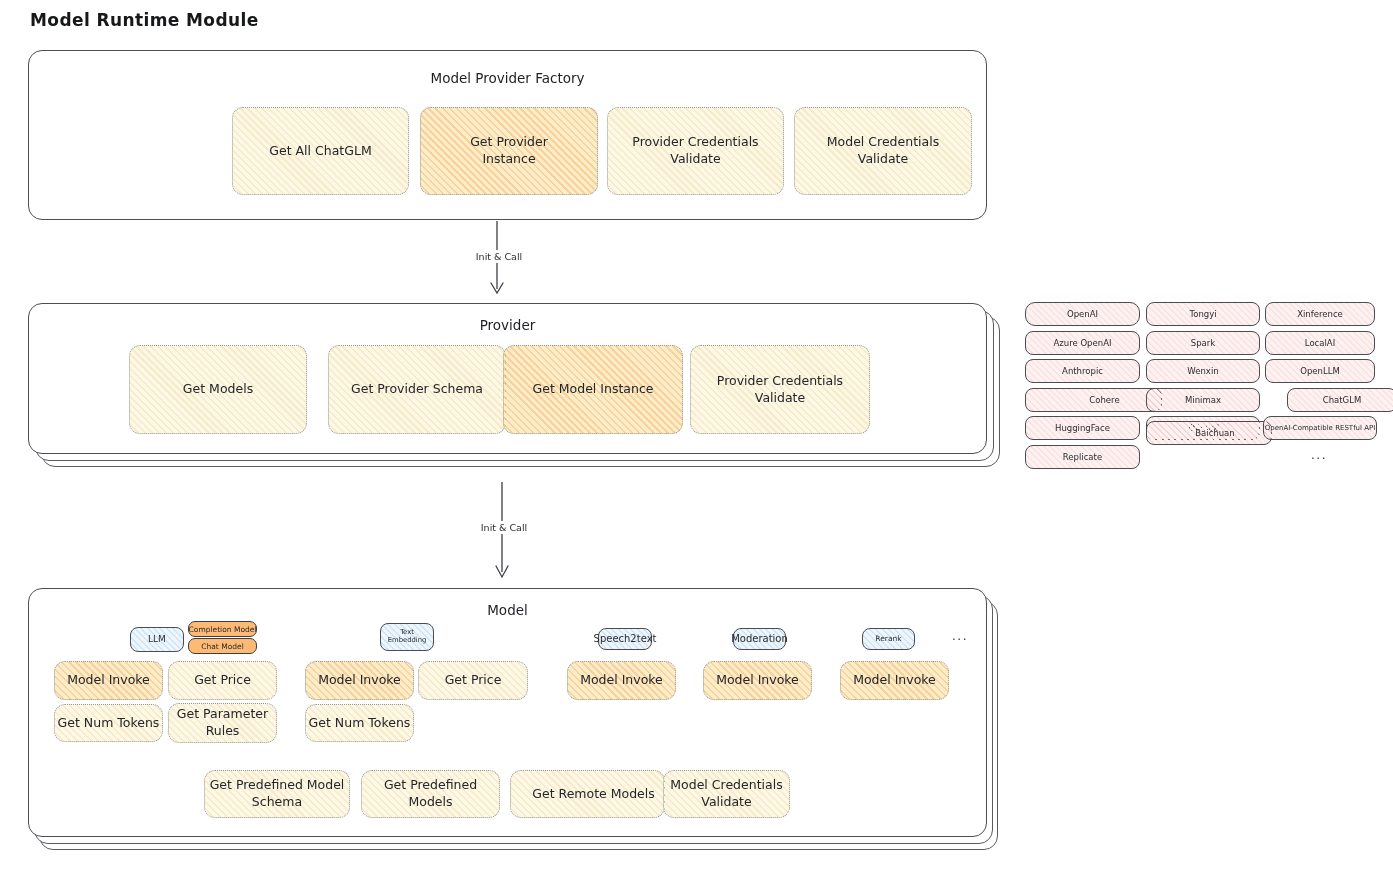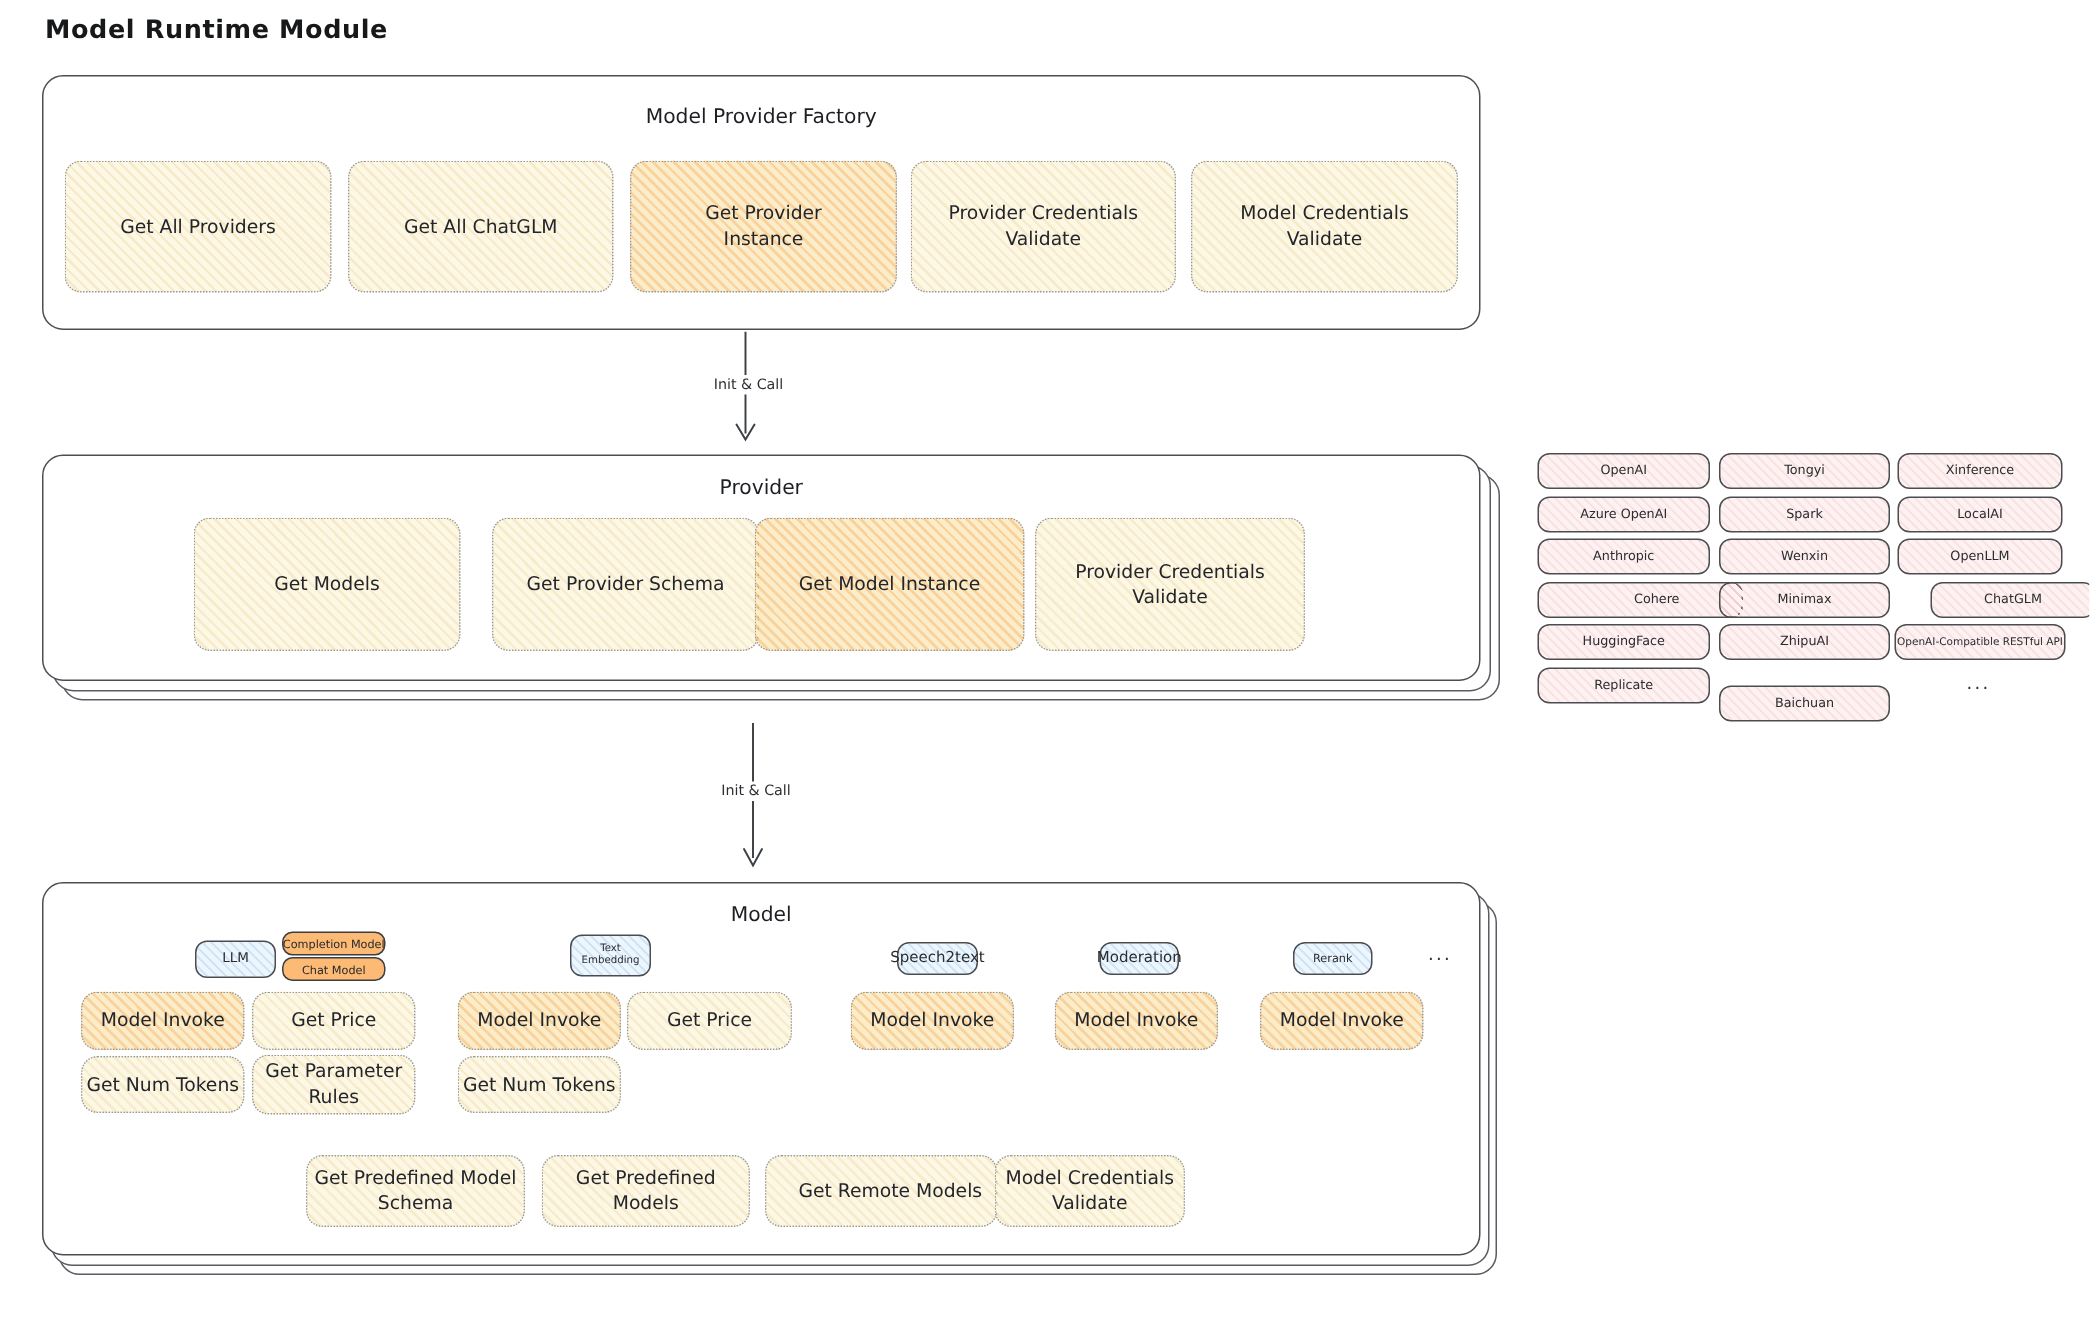--- a/index.html
+++ b/index.html
@@ -31,21 +31,20 @@
 </head>
 <body>
 
 <div class="canvas">
 
   <div class="abs page-title" style="left:30px;top:10px;">Model Runtime Module</div>
 
   <div class="frame" style="left:28px;top:50px;width:957px;height:168px;">
     <div class="frame-title" style="top:19px;">Model Provider Factory</div>
   </div>
-  <div class="btn" style="left:43px;top:107px;width:176px;height:86px;">Get All Providers</div>
   <div class="btn" style="left:232px;top:107px;width:175px;height:86px;">Get All ChatGLM</div>
   <div class="btn hl" style="left:420px;top:107px;width:176px;height:86px;">Get Provider
 Instance</div>
   <div class="btn" style="left:607px;top:107px;width:175px;height:86px;">Provider Credentials
 Validate</div>
   <div class="btn" style="left:794px;top:107px;width:176px;height:86px;">Model Credentials
 Validate</div>
 
   <svg class="abs" style="left:489px;top:221px;" width="16" height="76">
     <line x1="8" y1="0" x2="8" y2="68" stroke="#3c3f44" stroke-width="1.3"></line>
@@ -57,33 +56,33 @@
   <div class="stackline" style="left:35px;top:310px;width:957px;height:149px;"></div>
   <div class="frame" style="left:28px;top:303px;width:957px;height:149px;">
     <div class="frame-title" style="top:13px;">Provider</div>
   </div>
   <div class="btn" style="left:129px;top:345px;width:176px;height:87px;">Get Models</div>
   <div class="btn" style="left:328px;top:345px;width:176px;height:87px;">Get Provider Schema</div>
   <div class="btn hl" style="left:503px;top:345px;width:178px;height:87px;">Get Model Instance</div>
   <div class="btn" style="left:690px;top:345px;width:178px;height:87px;">Provider Credentials
 Validate</div>
 
-  <div class="pill" style="left:1025px;top:302px;width:113px;height:22px;">OpenAI</div>
+  <div class="pill" style="left:1025px;top:302px;width:113px;height:22px;border-radius:10px;">OpenAI</div>
   <div class="pill" style="left:1025px;top:331px;width:113px;height:22px;">Azure OpenAI</div>
   <div class="pill" style="left:1025px;top:359px;width:113px;height:22px;">Anthropic</div>
   <div class="pill" style="left:1025px;top:388px;width:113px;height:22px;padding-left:22px;">Cohere</div>
   <div class="pill" style="left:1025px;top:416px;width:113px;height:22px;">HuggingFace</div>
   <div class="pill" style="left:1025px;top:445px;width:113px;height:22px;">Replicate</div>
 
   <div class="pill" style="left:1146px;top:302px;width:112px;height:22px;">Tongyi</div>
   <div class="pill" style="left:1146px;top:331px;width:112px;height:22px;">Spark</div>
   <div class="pill" style="left:1146px;top:359px;width:112px;height:22px;">Wenxin</div>
   <div class="pill" style="left:1146px;top:388px;width:112px;height:22px;">Minimax</div>
   <div class="pill" style="left:1146px;top:416px;width:112px;height:22px;">ZhipuAI</div>
-  <div class="pill" style="left:1146px;top:457px;width:112px;height:22px;">Baichuan</div>
+  <div class="pill" style="left:1146px;top:421px;width:112px;height:22px;padding-left:12px;">Baichuan</div>
 
   <div class="pill" style="left:1265px;top:302px;width:108px;height:22px;">Xinference</div>
   <div class="pill" style="left:1265px;top:331px;width:108px;height:22px;">LocalAI</div>
   <div class="pill" style="left:1265px;top:359px;width:108px;height:22px;">OpenLLM</div>
   <div class="pill" style="left:1265px;top:388px;width:108px;height:22px;margin-left:22px;">ChatGLM</div>
   <div class="pill small" style="left:1263px;top:416px;width:112px;height:22px;">OpenAI-Compatible RESTful API</div>
   <div class="dots" style="left:1299px;top:448px;width:40px;">...</div>
 
   <svg class="abs" style="left:494px;top:482px;" width="16" height="99">
     <line x1="8" y1="0" x2="8" y2="90" stroke="#3c3f44" stroke-width="1.3"></line>

